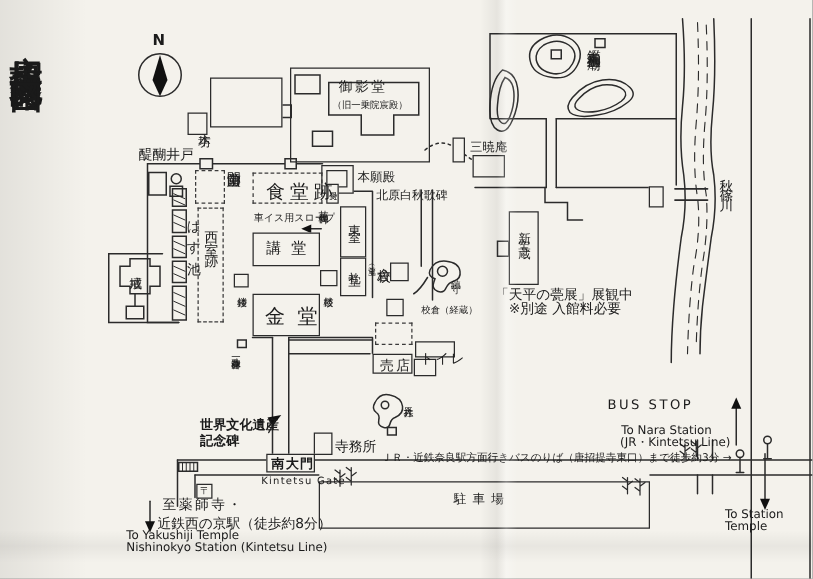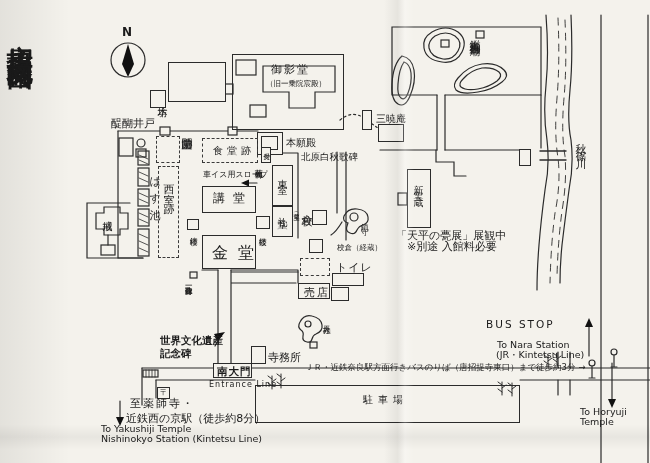--- a/index.html
+++ b/index.html
@@ -218,59 +218,59 @@
 
   <div class="lbl" style="left:111px;top:118px">醍醐井戸</div>
   <div class="lbl v" style="left:157px;top:99px;font-size:10px">本坊</div>
   <div class="lbl" style="left:271px;top:64px;font-size:11px;letter-spacing:2px">御影堂</div>
   <div class="lbl" style="left:266px;top:80px;font-size:7.5px">（旧一乗院宸殿）</div>
   <div class="lbl v" style="left:468px;top:31px;letter-spacing:1px">鑑真和上御廟</div>
   <div class="lbl" style="left:376px;top:113px;font-size:10px">三暁庵</div>
   <div class="lbl" style="left:286px;top:137px;font-size:10px">本願殿</div>
   <div class="lbl" style="left:301px;top:152px;font-size:9.5px">北原白秋歌碑</div>
   <div class="lbl v" style="left:180px;top:129px">開山堂跡</div>
-  <div class="lbl" style="left:213px;top:145px;font-size:10px;letter-spacing:4px">食堂跡</div>
+  <div class="lbl" style="left:213px;top:145px;font-size:15px;letter-spacing:4px">食堂跡</div>
   <div class="lbl v" style="left:148px;top:169px;letter-spacing:3px">はす池</div>
   <div class="lbl v" style="left:162px;top:176px;font-size:11px;letter-spacing:9px">西室跡</div>
   <div class="lbl v" style="left:102px;top:213px;font-size:10px">戒壇</div>
   <div class="lbl" style="left:203px;top:171px;font-size:8px">車イス用スロープ</div>
   <div class="lbl v" style="left:253px;top:162px;font-size:8px;letter-spacing:1px">芭蕉句碑</div>
   <div class="lbl" style="left:213px;top:192px;font-size:12px;letter-spacing:8px">講堂</div>
   <div class="lbl v" style="left:188px;top:231px;font-size:8px">鐘楼</div>
   <div class="lbl v" style="left:257px;top:231px;font-size:8px">鼓楼</div>
   <div class="lbl v" style="left:277px;top:171px;font-size:10px;letter-spacing:5px">東室</div>
   <div class="lbl v" style="left:277px;top:209px;font-size:10px;letter-spacing:2px">礼堂</div>
   <div class="lbl v" style="left:262.5px;top:148px;font-size:6.5px">受付</div>
   <div class="lbl" style="left:212px;top:244px;font-size:16px;letter-spacing:10px">金堂</div>
   <div class="lbl v" style="left:300px;top:206px">校倉</div>
   <div class="lbl v" style="left:293px;top:209px;font-size:6px">（宝蔵）</div>
   <div class="lbl" style="left:337px;top:244px;font-size:7.5px">校倉（経蔵）</div>
   <div class="lbl v" style="left:359px;top:217px;font-size:8px;letter-spacing:4px">鎮守</div>
   <div class="lbl v" style="left:413px;top:177px;font-size:10px;letter-spacing:6px">新宝蔵</div>
   <div class="lbl" style="left:396px;top:230px">「天平の甍展」展観中</div>
   <div class="lbl" style="left:407px;top:241px">※別途 入館料必要</div>
-  <div class="lbl" style="left:336px;top:262px;letter-spacing:1px">トイレ</div>
+  <div class="lbl" style="left:336px;top:281px;letter-spacing:1px">トイレ</div>
   <div class="lbl" style="left:304px;top:287px;letter-spacing:2px">売店</div>
   <div class="lbl v" style="left:321px;top:319px;font-size:8px">弁天社</div>
   <div class="lbl" style="left:160px;top:335px;font-size:10.5px;font-weight:600">世界文化遺産</div>
   <div class="lbl" style="left:160px;top:348px;font-size:10.5px;font-weight:600">記念碑</div>
   <div class="lbl v" style="left:184px;top:281px;font-size:7.5px">會津八一歌碑</div>
   <div class="lbl" style="left:268px;top:352px">寺務所</div>
   <div class="lbl" style="left:217px;top:366px;font-size:10.5px;font-weight:600;letter-spacing:1px">南大門</div>
-  <div class="lbl" style="left:209px;top:381px;font-size:8px;letter-spacing:1px">Entrance Line</div>
+  <div class="lbl" style="left:209px;top:381px;font-size:8px;letter-spacing:1px">Kintetsu Gate</div>
   <div class="lbl" style="left:160px;top:389px;font-size:8px">〒</div>
   <div class="lbl" style="left:130px;top:398px;letter-spacing:2px">至薬師寺・</div>
   <div class="lbl" style="left:126px;top:413px">近鉄西の京駅（徒歩約8分）</div>
   <div class="lbl" style="left:101px;top:424px;font-size:9.5px">To Yakushiji Temple</div>
   <div class="lbl" style="left:101px;top:434px;font-size:9.5px">Nishinokyo Station (Kintetsu Line)</div>
   <div class="lbl" style="left:305px;top:363px;font-size:8.5px">ＪＲ・近鉄奈良駅方面行きバスのりば（唐招提寺東口）まで徒歩約3分 →</div>
   <div class="lbl" style="left:363px;top:394px;font-size:10px;letter-spacing:5px">駐車場</div>
   <div class="lbl" style="left:486px;top:319px;font-size:10.5px;letter-spacing:2px">BUS STOP</div>
   <div class="lbl" style="left:497px;top:340px;font-size:9.5px">To Nara Station</div>
   <div class="lbl" style="left:496px;top:350px;font-size:9.5px">(JR・Kintetsu Line)</div>
-  <div class="lbl" style="left:580px;top:407px;font-size:9.5px">To Horyuji</div>
+  <div class="lbl" style="left:580px;top:407px;font-size:9.5px">To Station</div>
   <div class="lbl" style="left:580px;top:417px;font-size:9.5px">Temple</div>
   <div class="lbl v" style="left:574px;top:135px;letter-spacing:7px">秋篠川</div>
 
   <div class="crease" id="crease-v"></div>
   <div class="crease" id="crease-h"></div>
   <div class="crease" id="crease-l"></div>
 </div>
 
 </body></html>

